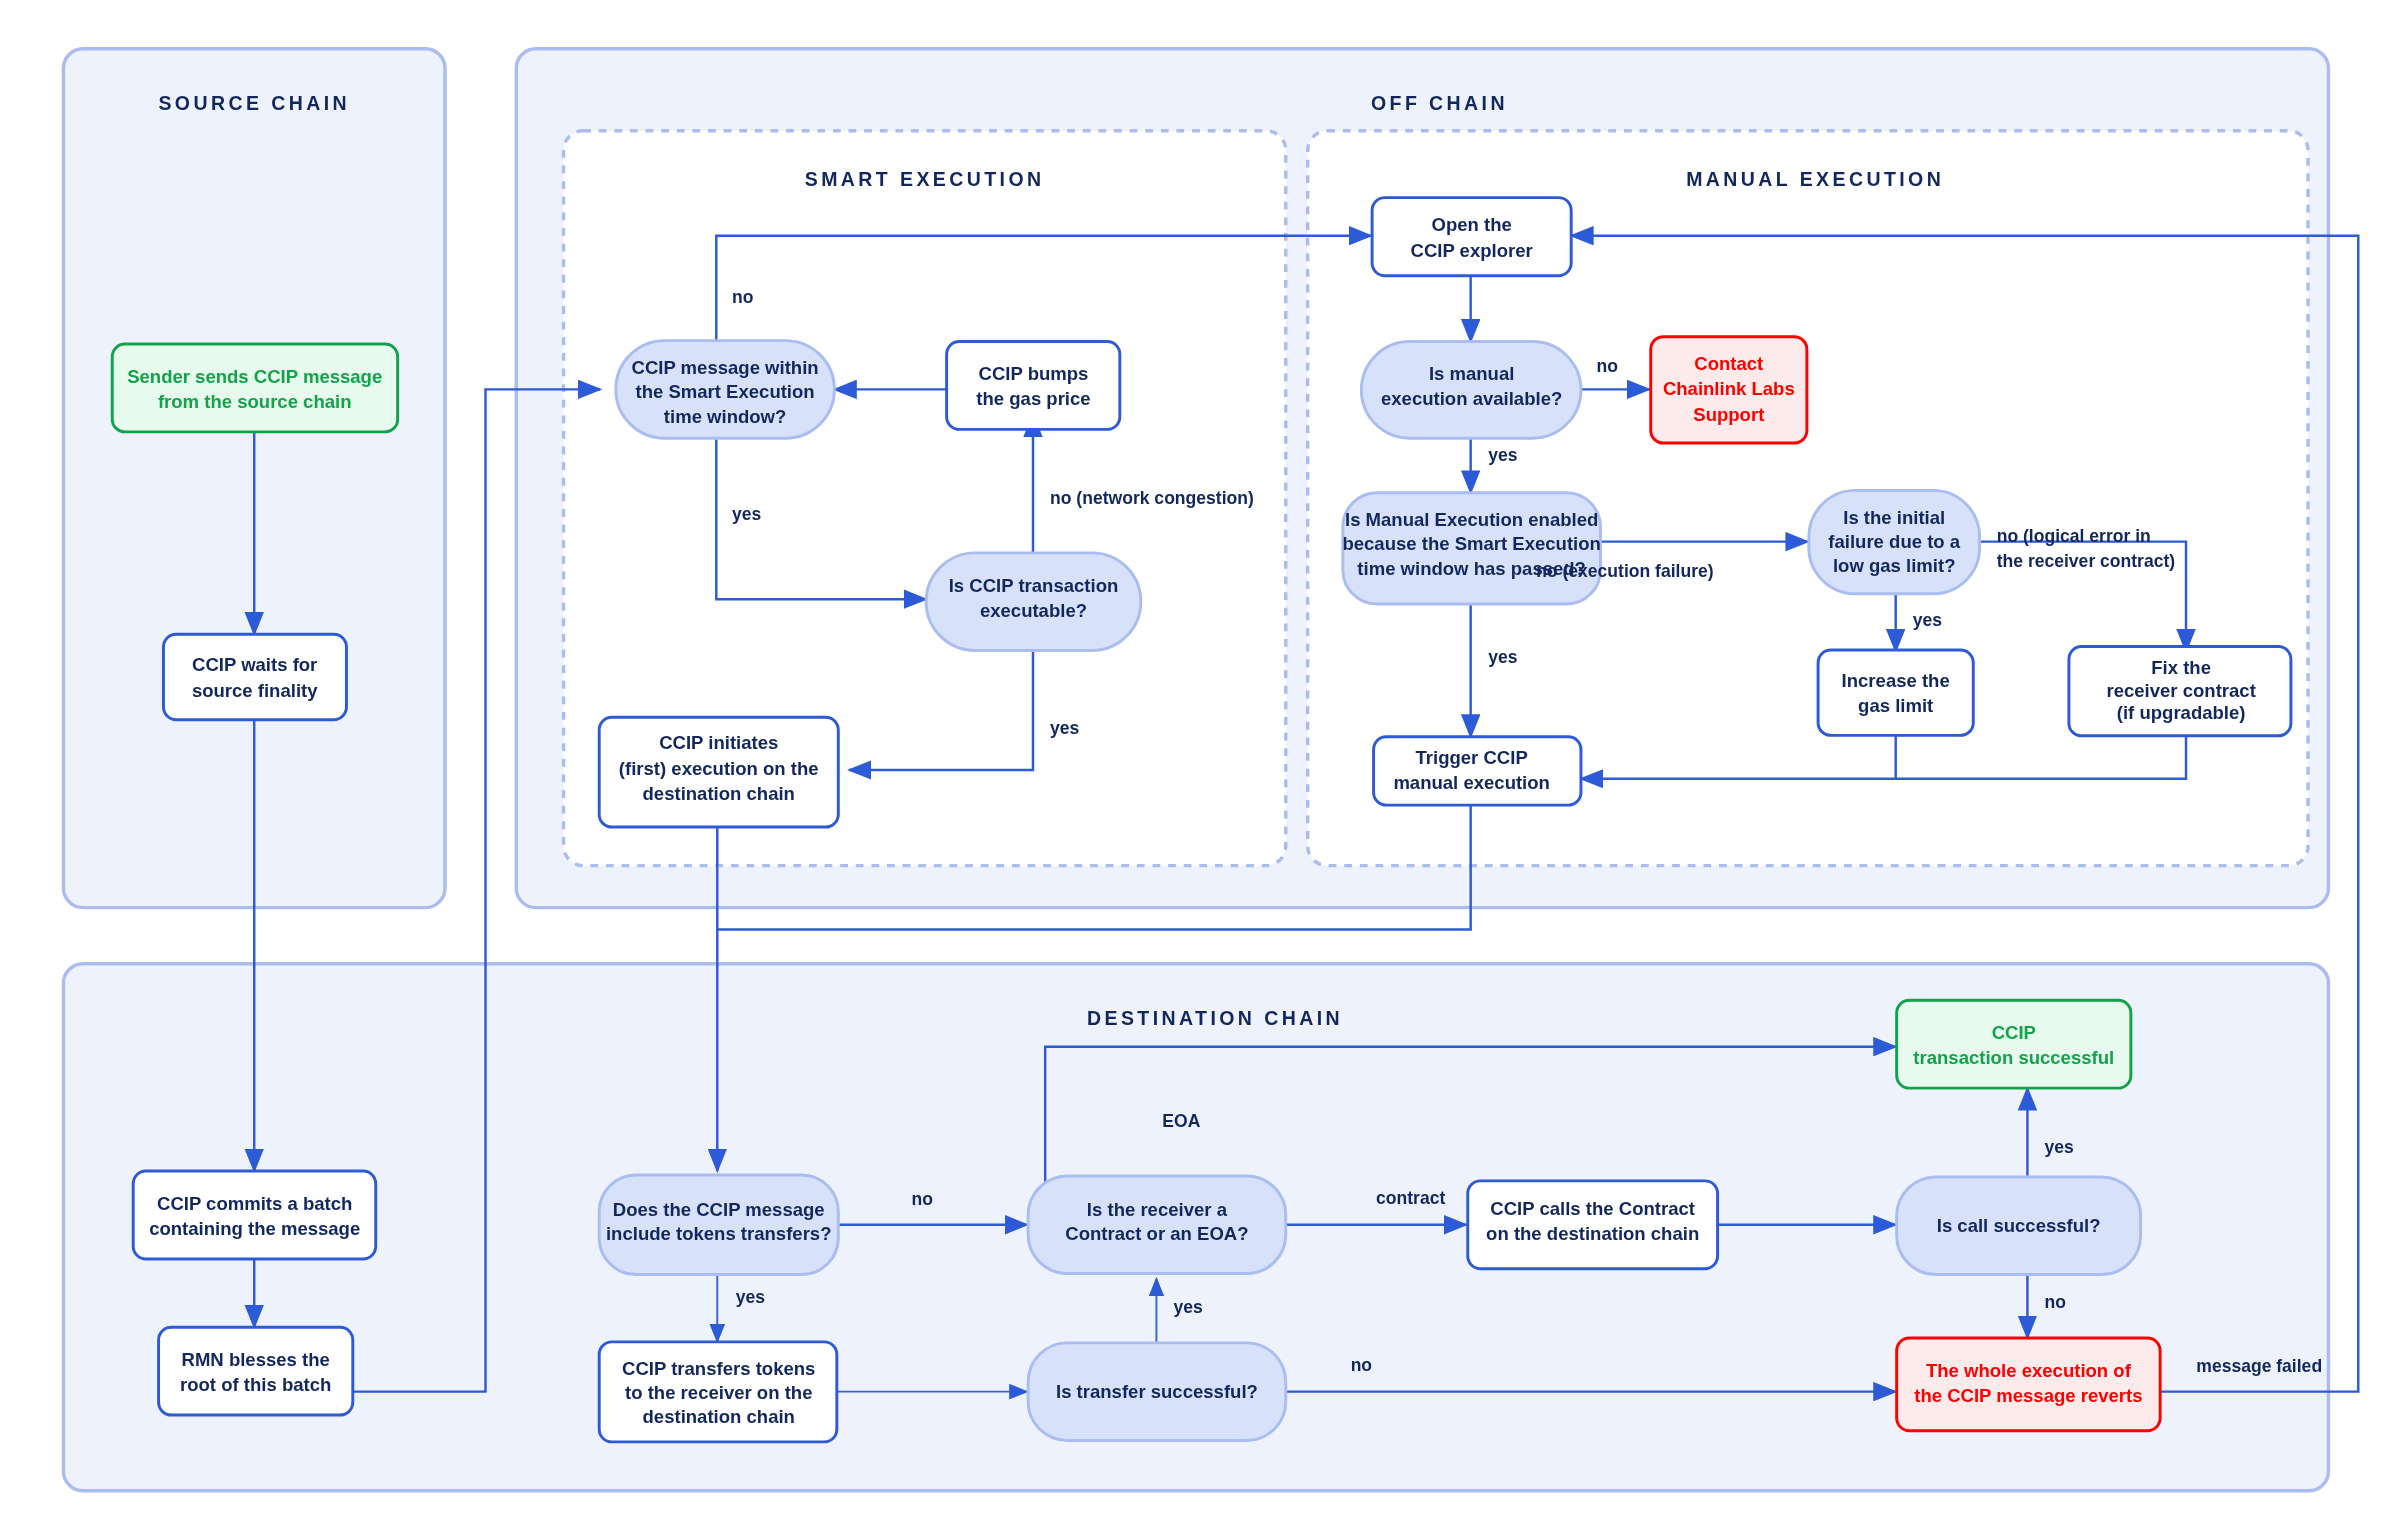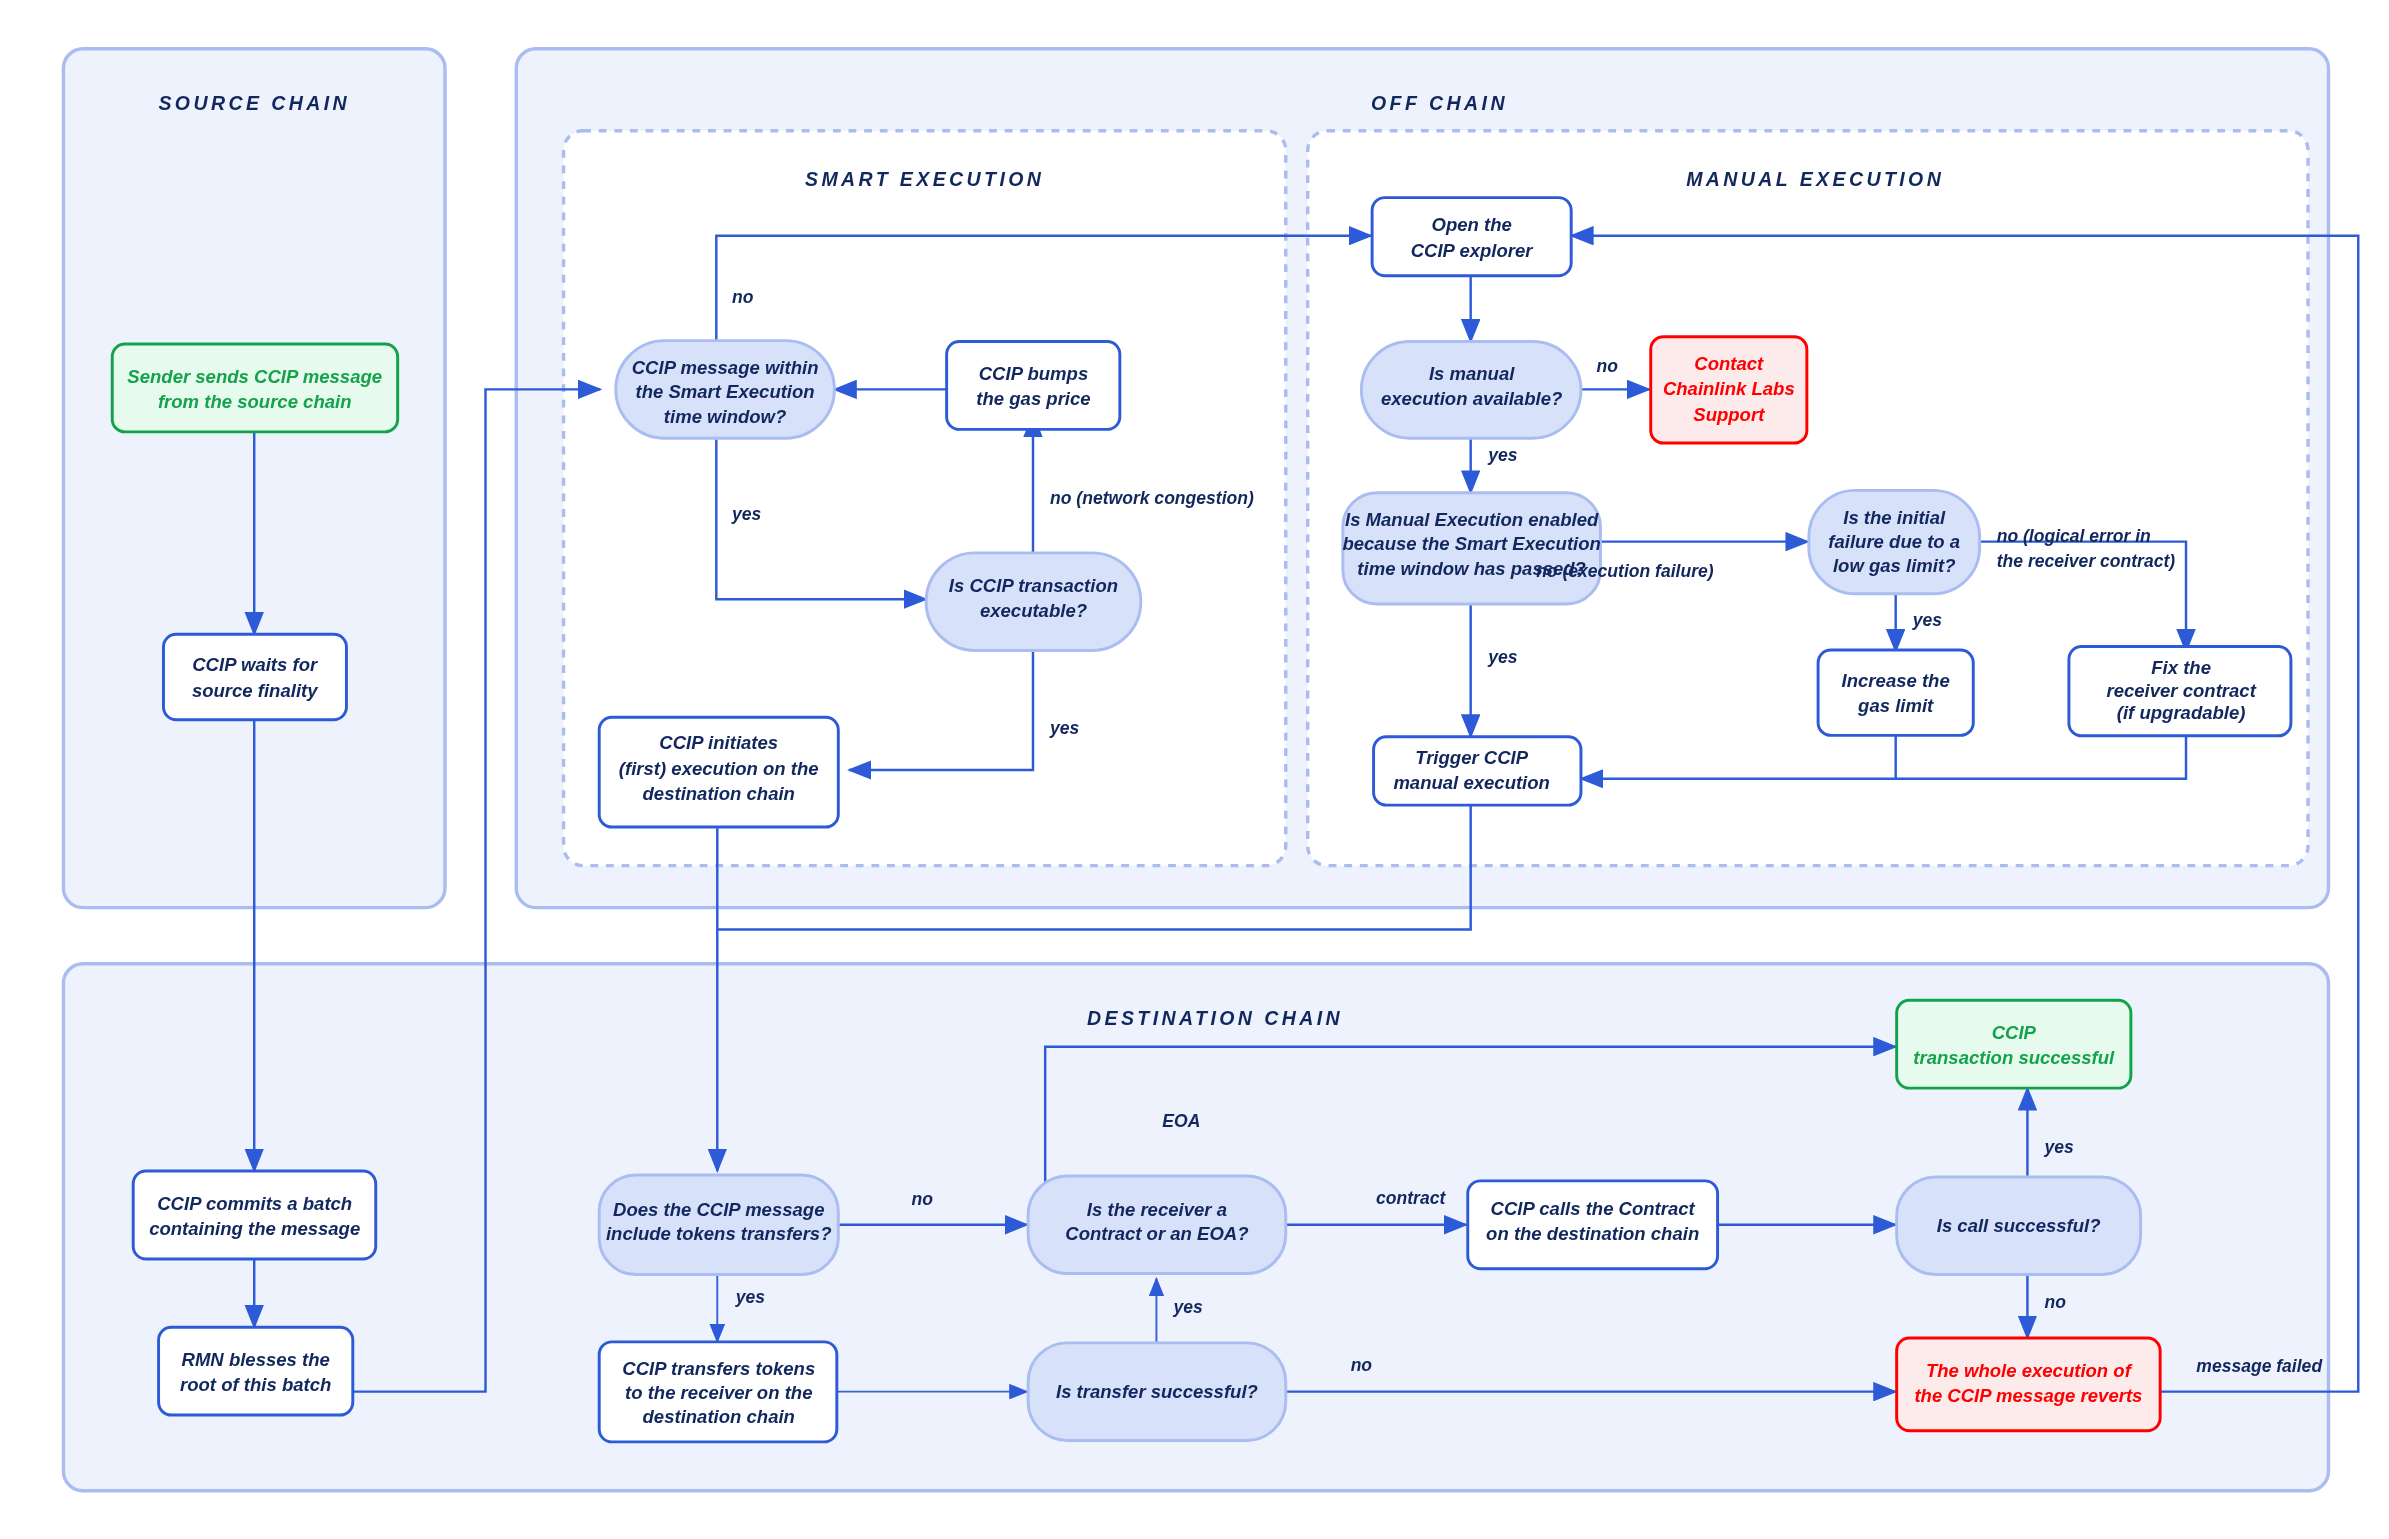--- a/index.html
+++ b/index.html
@@ -1,17 +1,17 @@
 <!DOCTYPE html>
 <html style="font-size:7.8px"><head>
 <meta charset="utf-8">
 <style>
   html,body{margin:0;padding:0;background:#ffffff;}
   body{font-family:"Liberation Sans",sans-serif;}
-  #stage{position:relative;width:2389px;height:1539px;background:#ffffff;overflow:hidden;font-style:italic;}
+  #stage{position:relative;width:2389px;height:1539px;background:#ffffff;overflow:hidden;}
   svg{position:absolute;left:0;top:0;width:2389px;height:1539px;}
   .lane-title{font-weight:700;fill:#12275e;letter-spacing:7px;font-size:40px;font-family:"Liberation Sans",sans-serif;}
   .node-text{font-weight:700;fill:#12275e;font-size:38px;font-family:"Liberation Sans",sans-serif;}
   .node-text.green{fill:#14a34a;}
   .node-text.red{fill:#ff0000;}
   .edge-label{font-weight:700;fill:#12275e;font-size:36px;font-family:"Liberation Sans",sans-serif;}
   .conn{stroke:#2d5bd7;stroke-width:5;fill:none;}
   .conn-thin{stroke:#3a63d8;stroke-width:4;fill:none;}
 </style>
 </head>

